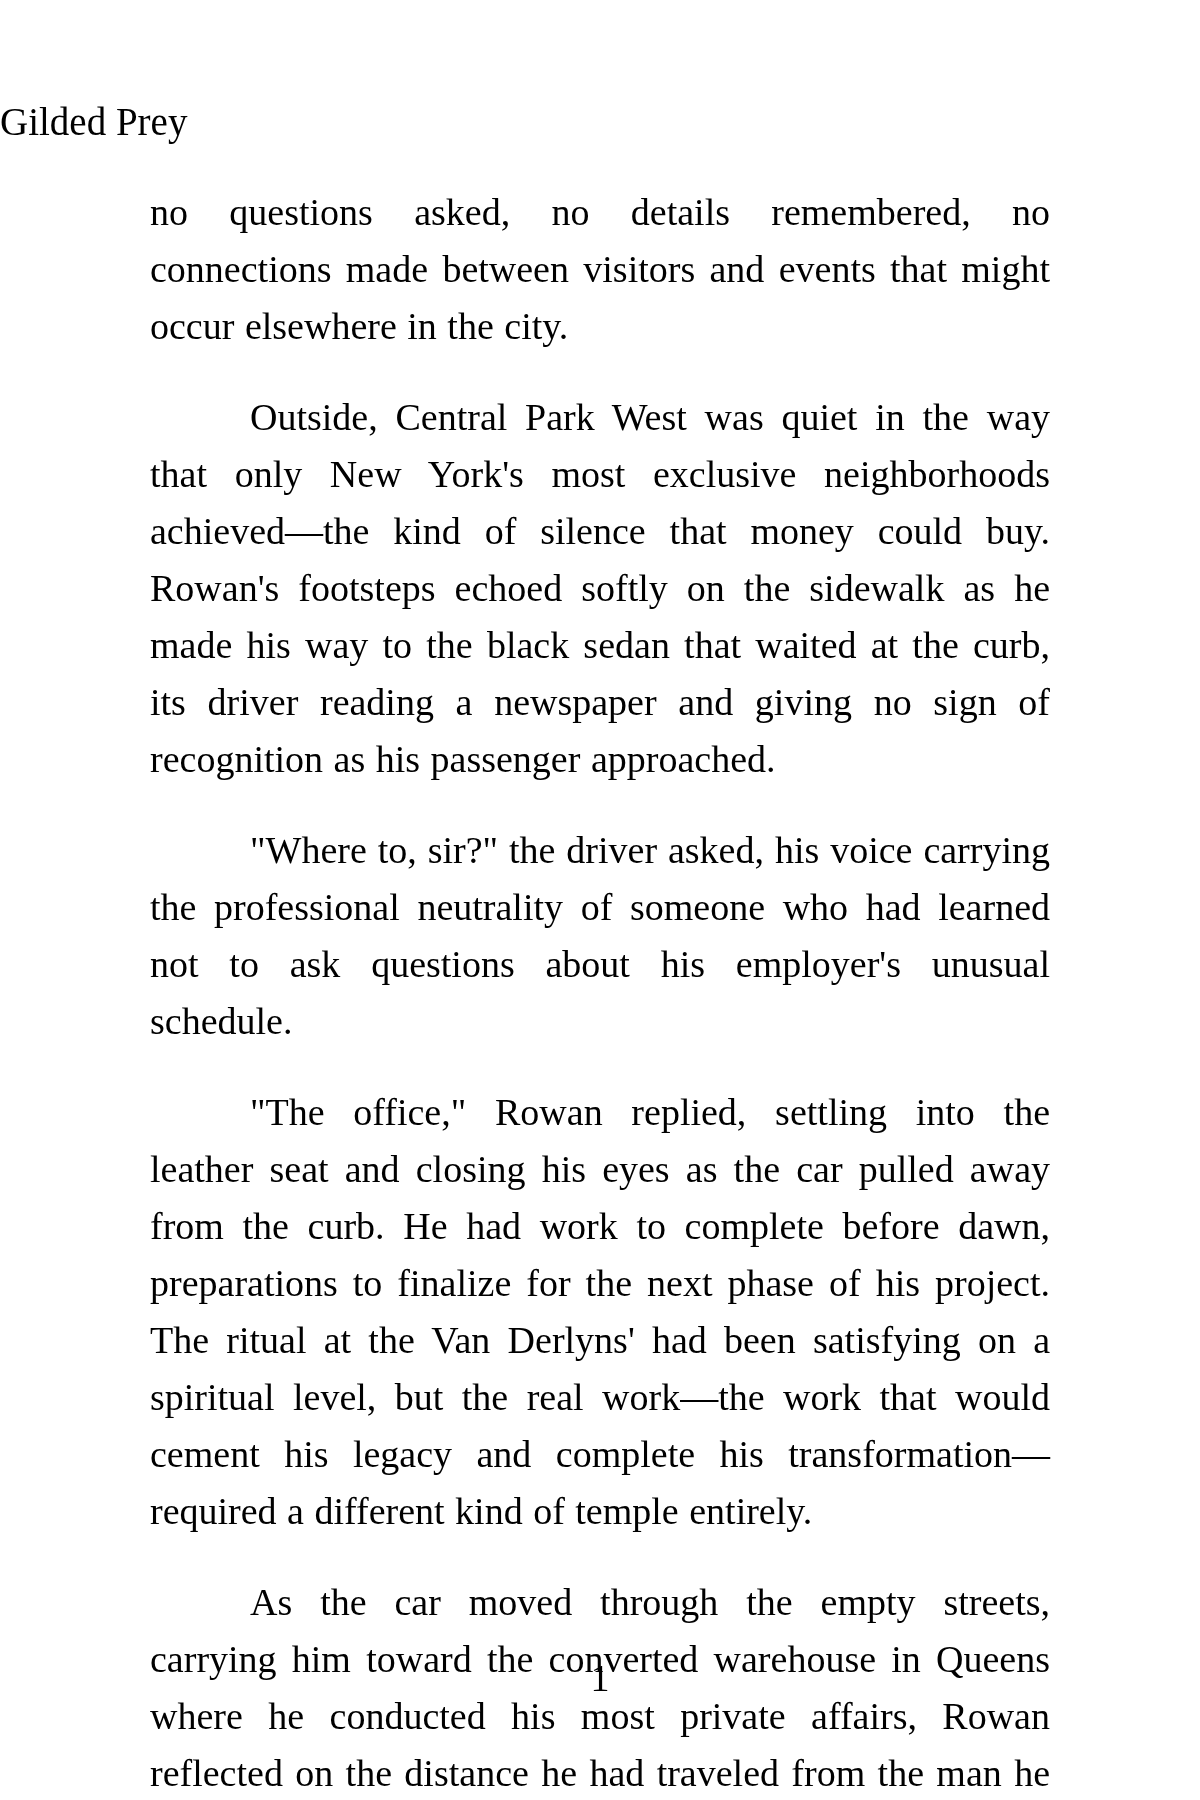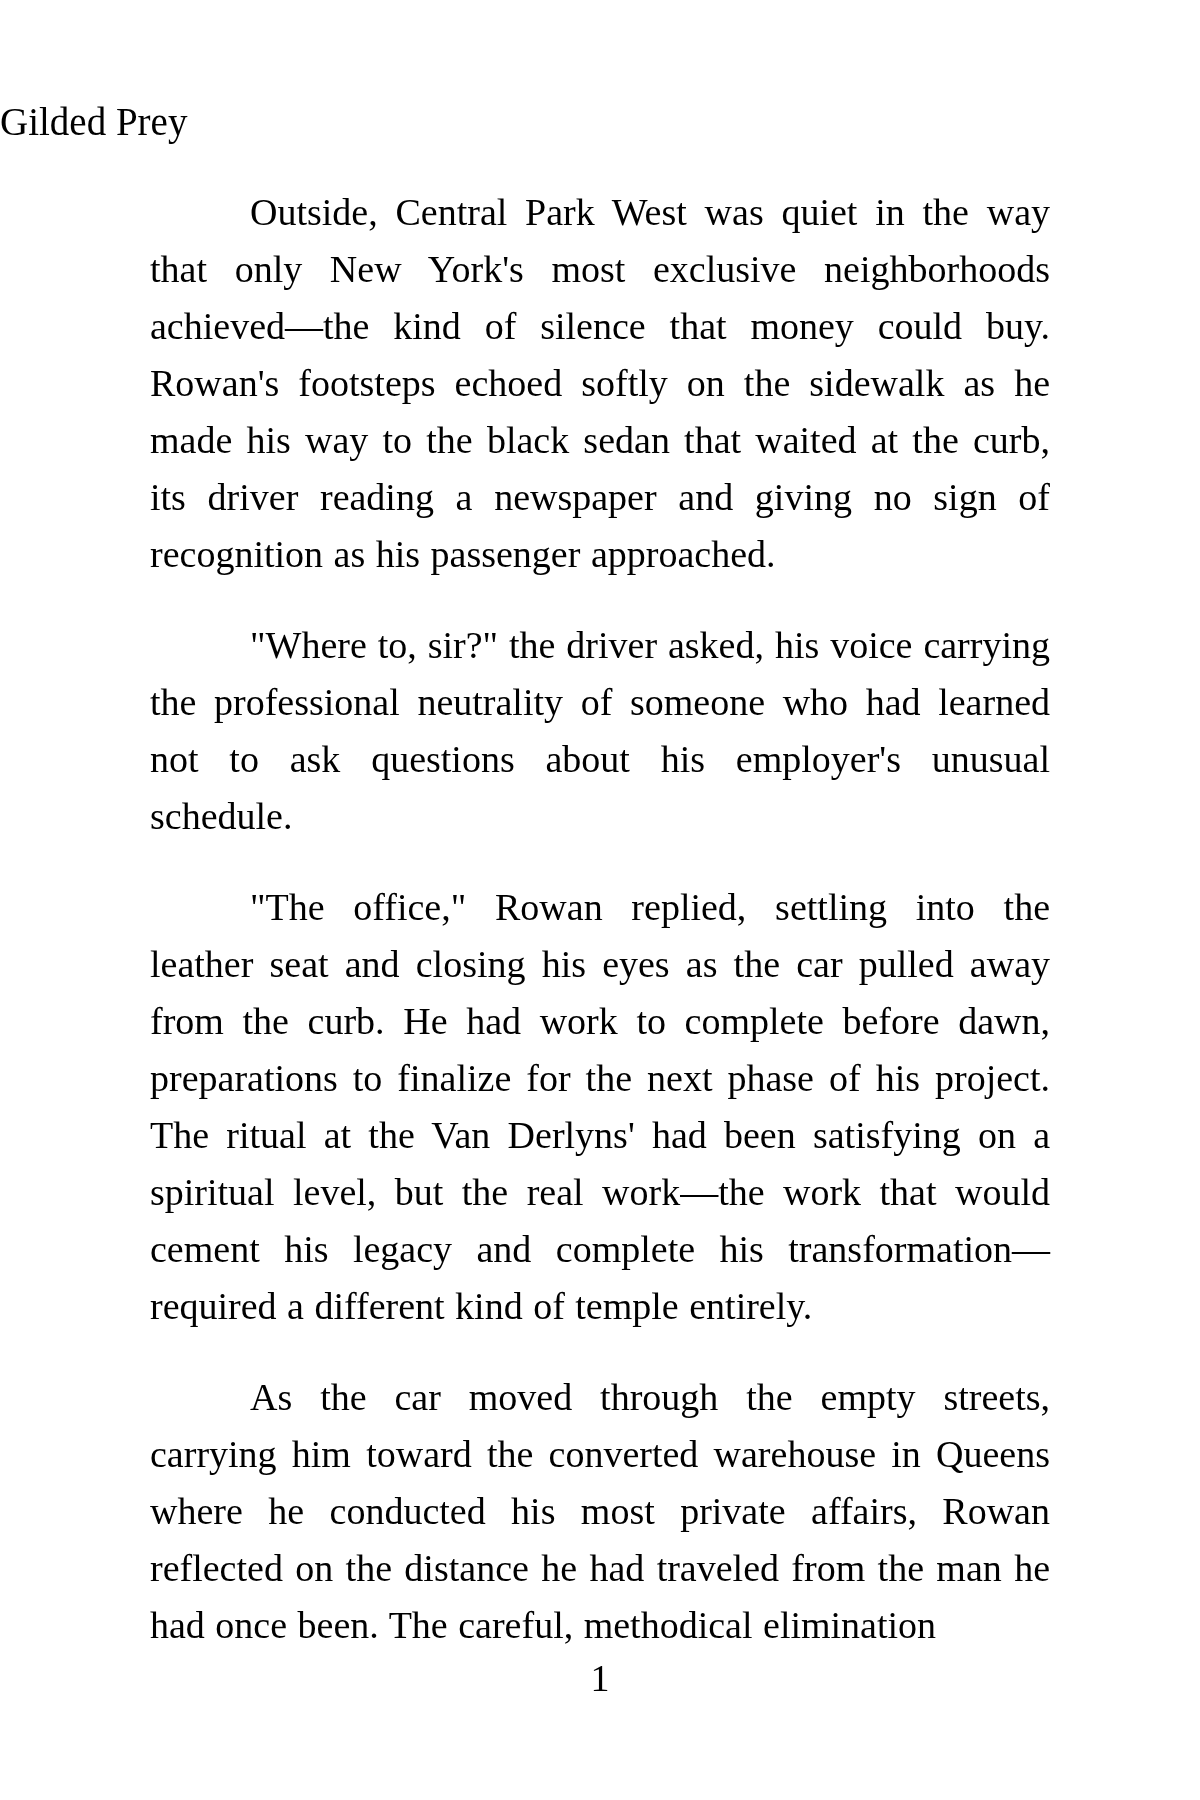--- a/index.html
+++ b/index.html
@@ -51,19 +51,20 @@
     font-size: 38px;
     line-height: 57px;
   }
 </style>
 </head>
 <body>
 
 <div class="book-title">Gilded Prey</div>
 
 <div class="body-text">
+  <p class="first">no questions asked, no details remembered, no connections made between visitors and events that might occur elsewhere in the city.</p>
   <p>Outside, Central Park West was quiet in the way that only New York's most exclusive neighborhoods achieved—the kind of silence that money could buy. Rowan's footsteps echoed softly on the sidewalk as he made his way to the black sedan that waited at the curb, its driver reading a newspaper and giving no sign of recognition as his passenger approached.</p>
   <p>"Where to, sir?" the driver asked, his voice carrying the professional neutrality of someone who had learned not to ask questions about his employer's unusual schedule.</p>
   <p>"The office," Rowan replied, settling into the leather seat and closing his eyes as the car pulled away from the curb. He had work to complete before dawn, preparations to finalize for the next phase of his project. The ritual at the Van Derlyns' had been satisfying on a spiritual level, but the real work—the work that would cement his legacy and complete his transformation—required a different kind of temple entirely.</p>
   <p>As the car moved through the empty streets, carrying him toward the converted warehouse in Queens where he conducted his most private affairs, Rowan reflected on the distance he had traveled from the man he had once been. The careful, methodical elimination</p>
 </div>
 
 <div class="page-number">1</div>
 
 </body></html>

